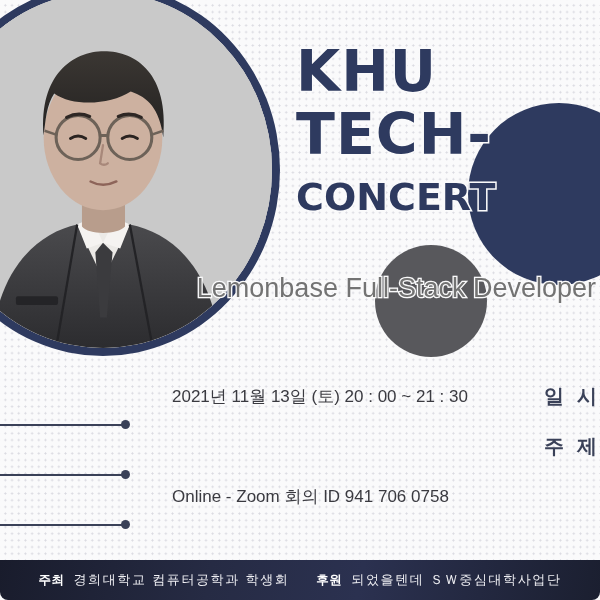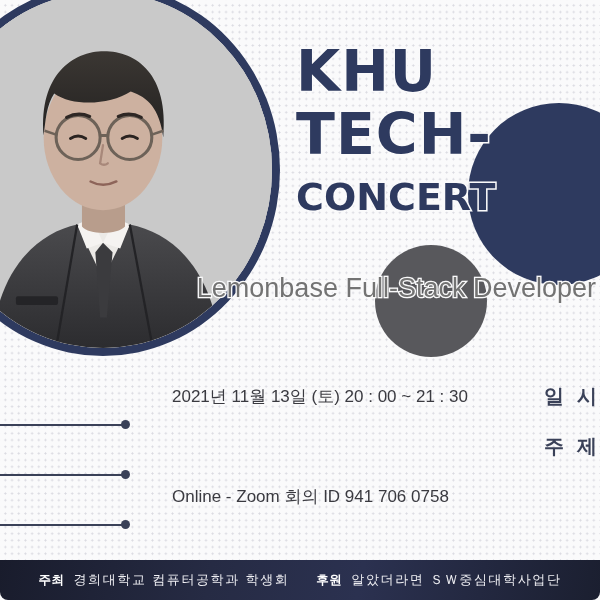--- a/index.html
+++ b/index.html
@@ -229,16 +229,16 @@
       <div class="value">Online - Zoom  회의 ID  941 706 0758</div>
     </div>
 
   </div>
 
   <div class="footer">
     <span class="strong">주최</span>
     <span class="norm">경희대학교 컴퓨터공학과 학생회</span>
     <span class="gap"></span>
     <span class="strong">후원</span>
-    <span class="norm">알았더라면 ＳＷ중심대학사업단</span>
+    <span class="norm">되었을텐데 ＳＷ중심대학사업단</span>
   </div>
 
 </div>
 
 </body></html>

